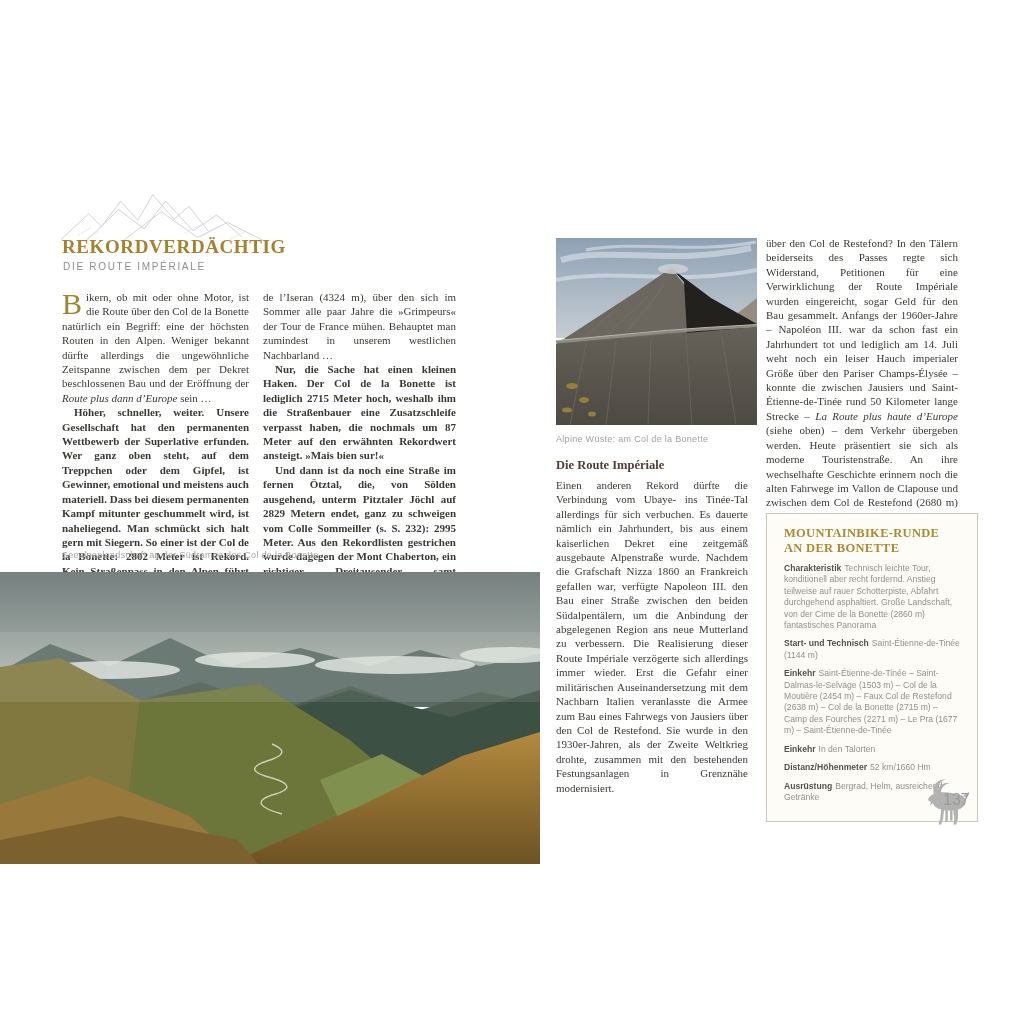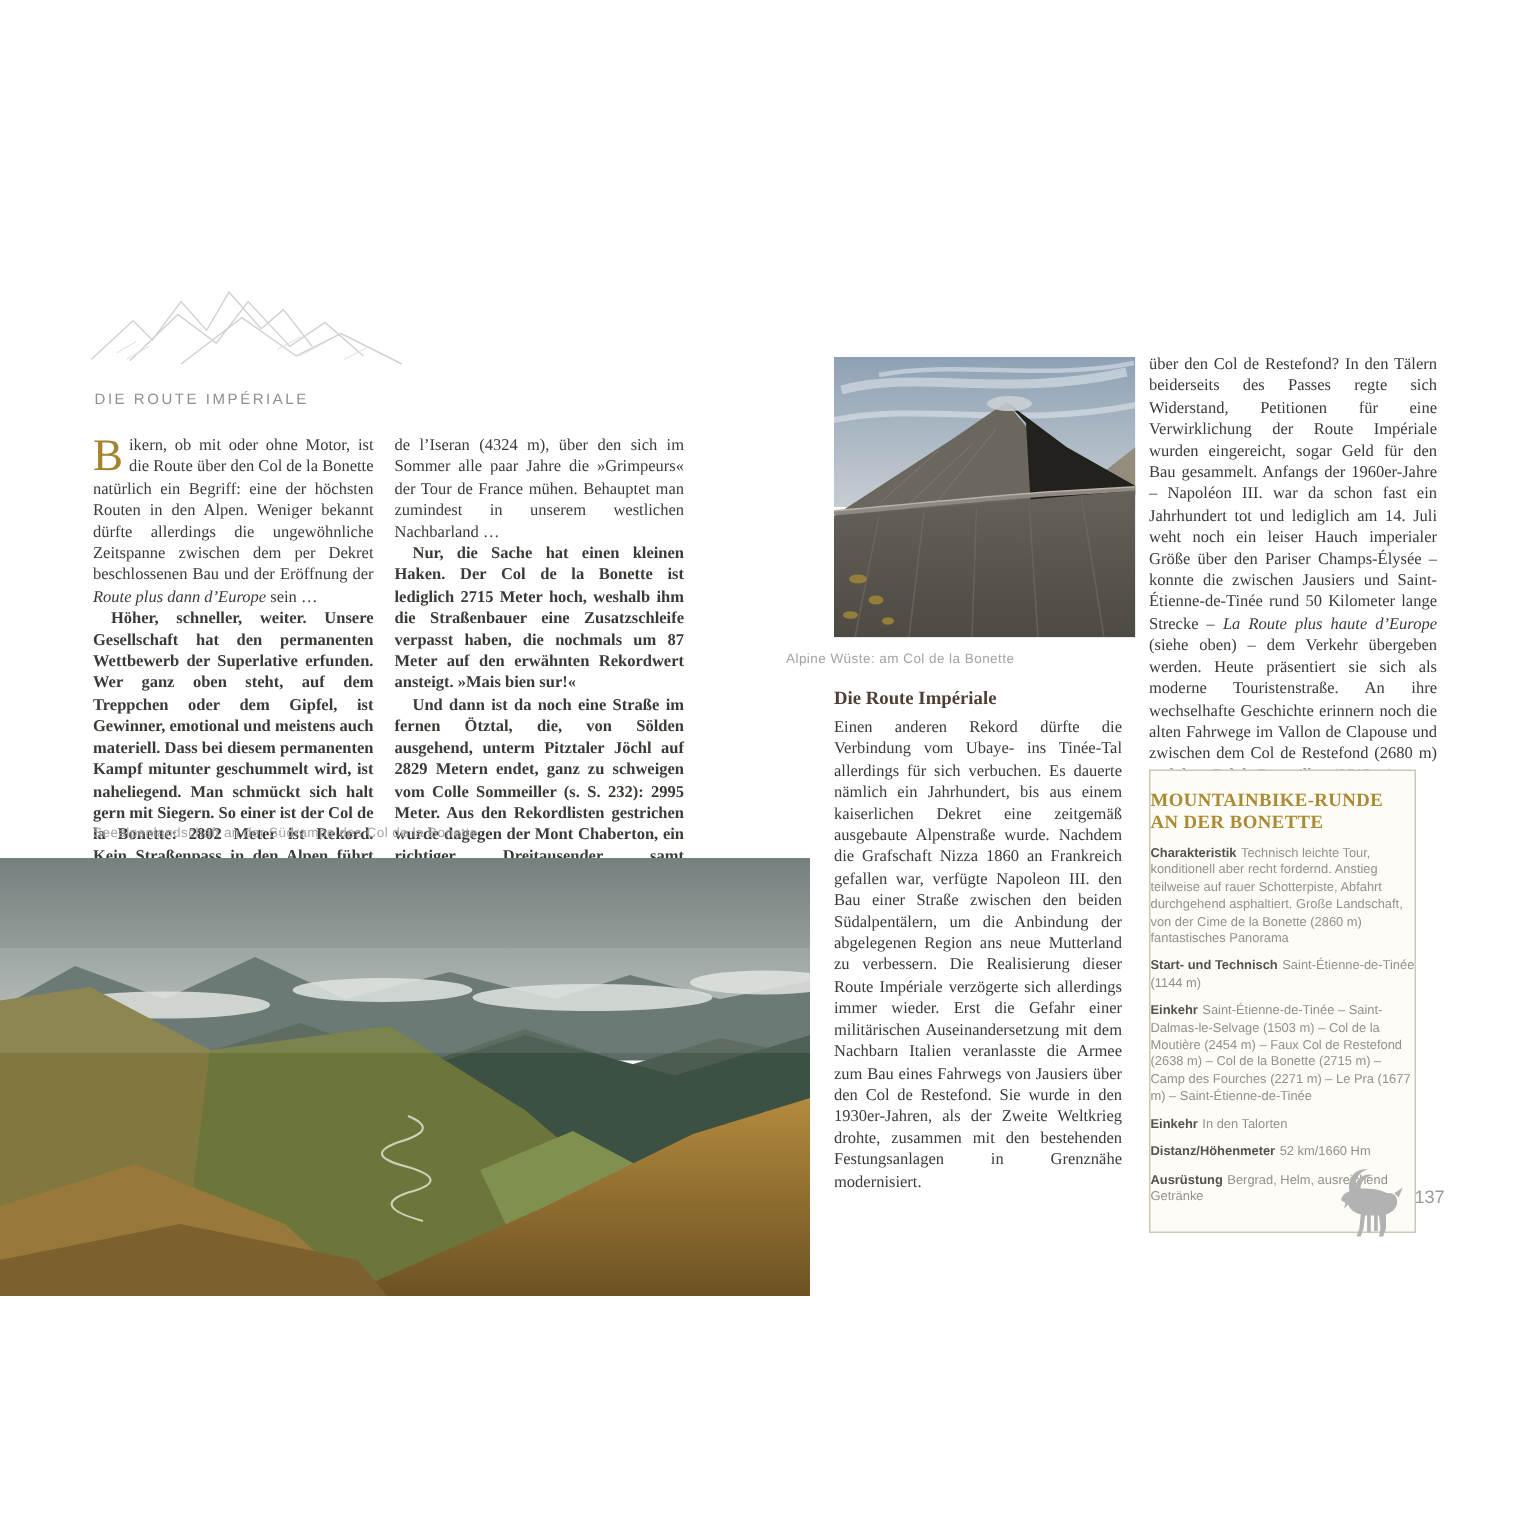--- a/index.html
+++ b/index.html
@@ -17,43 +17,43 @@
   .col p{margin:0;}
   .col p.indent{text-indent:12px;font-weight:bold;}
   .col1{left:62px;top:290px;width:187px;}
   .col2{left:263px;top:290px;width:193px;}
   .dropcap{float:left;font-size:30px;line-height:25px;padding:1px 4px 0 0;color:#a5832e;}
   .ital{font-style:italic;}
 
   .caption{position:absolute;font-family:"Liberation Sans",sans-serif;font-size:9px;
            letter-spacing:.3px;color:#a3a3a3;}
   .caption-left{left:62px;top:550px;}
-  .caption-right{left:524px;top:434px;}
+  .caption-right{left:556px;top:434px;}
 
   .photo{position:absolute;overflow:hidden;}
   .photo svg{display:block;width:100%;height:100%;}
   .photo-left{left:0;top:572px;width:540px;height:292px;}
   .photo-right{left:556px;top:238px;width:201px;height:187px;}
 
   
   .section-heading{position:absolute;left:556px;top:458px;margin:0;
          font-family:"Liberation Serif",serif;font-weight:bold;font-size:12.5px;color:#4f3e33;}
   .rcol1{left:556px;top:478px;width:192px;}
   .rcol2{left:766px;top:236px;width:192px;}
 
-  .infobox{position:absolute;left:766px;top:513px;width:176px;padding:12px 0 18px;
+  .infobox{position:absolute;left:766px;top:513px;width:176px;padding:12px 17px 18px;
          border:1px solid #cdc7b6;background:#fdfcf6;font-family:"Liberation Sans",sans-serif;}
   .infobox h3{margin:0;font-family:"Liberation Serif",serif;font-weight:bold;font-size:12.5px;
          line-height:15px;letter-spacing:.3px;color:#ab8a33;}
   .entry{margin-top:7px;font-size:8.6px;line-height:11.4px;color:#93908a;}
   .entry .lbl{font-weight:bold;color:#55524c;margin-right:3px;}
   .ibex{position:absolute;right:5px;bottom:-6px;width:56px;height:50px;}
 
   .page-number{position:absolute;left:943px;top:791px;font-family:"Liberation Sans",sans-serif;
-         font-size:12px;color:#9a9a9a;}
+         font-size:16px;color:#9a9a9a;}
 </style>
 </head>
 <body>
 
 <div class="canvas">
 
   <svg class="sketch" viewBox="0 0 200 60">
     <g stroke="#c9c9c9" stroke-width="0.9" fill="none" opacity="0.85">
       <path d="M2,52 L28,28 L40,40 L58,16 L74,34 L88,10 L108,33 L122,21 L140,44"></path>
       <path d="M26,53 L56,24 L80,42 L100,16 L126,44 L148,29 L172,50"></path>
@@ -61,20 +61,21 @@
     </g>
     <g stroke="#dcdcdc" stroke-width="0.7" opacity="0.8">
       <path d="M18,48 l12,-7"></path>
         <path d="M24,52 l14,-8"></path>
       <path d="M118,46 l15,-8"></path>
         <path d="M132,50 l17,-9"></path>
         <path d="M160,52 l14,-7"></path>
     </g>
   </svg>
 
+  <h1 class="title">REKORDVERDÄCHTIG</h1>
   <div class="subtitle">DIE ROUTE IMPÉRIALE</div>
 
   <div class="col col1">
     <p><span class="dropcap">B</span><span>ikern, ob mit oder ohne Motor, ist die Route über den Col de la Bonette natürlich ein Begriff: eine der höchsten Routen in den Alpen. Weniger bekannt dürfte allerdings die ungewöhnliche Zeitspanne zwischen dem per Dekret beschlossenen Bau und der Eröffnung der </span><em class="ital">Route plus dann d’Europe</em><span> sein …</span></p>
     <p class="indent">Höher, schneller, weiter. Unsere Gesellschaft hat den permanenten Wettbewerb der Superlative erfunden. Wer ganz oben steht, auf dem Treppchen oder dem Gipfel, ist Gewinner, emotional und meistens auch materiell. Dass bei diesem permanenten Kampf mitunter geschummelt wird, ist naheliegend. Man schmückt sich halt gern mit Siegern. So einer ist der Col de la Bonette: 2802 Meter ist Rekord. Kein Straßenpass in den Alpen führt höher hinauf, weder das legendäre Stilfser Joch (2757 m) noch der Col</p>
   </div>
 
   <div class="col col2">
     <p>de l’Iseran (4324 m), über den sich im Sommer alle paar Jahre die »Grimpeurs« der Tour de France mühen. Behauptet man zumindest in unserem westlichen Nachbarland …</p>
     <p class="indent">Nur, die Sache hat einen kleinen Haken. Der Col de la Bonette ist lediglich 2715 Meter hoch, weshalb ihm die Straßenbauer eine Zusatzschleife verpasst haben, die nochmals um 87 Meter auf den erwähnten Rekordwert ansteigt. »Mais bien sur!«</p>

